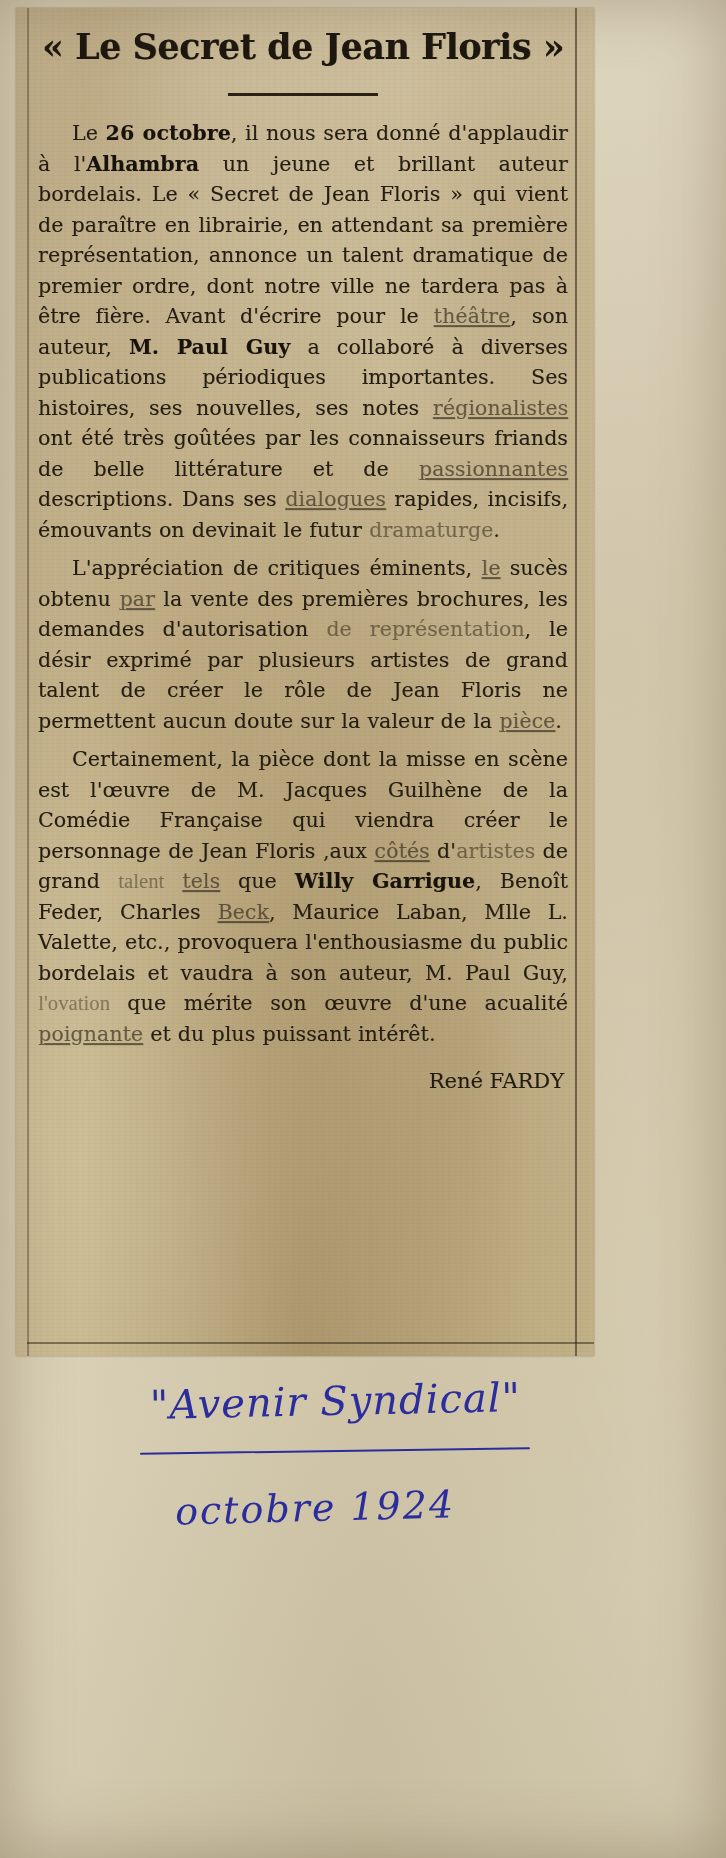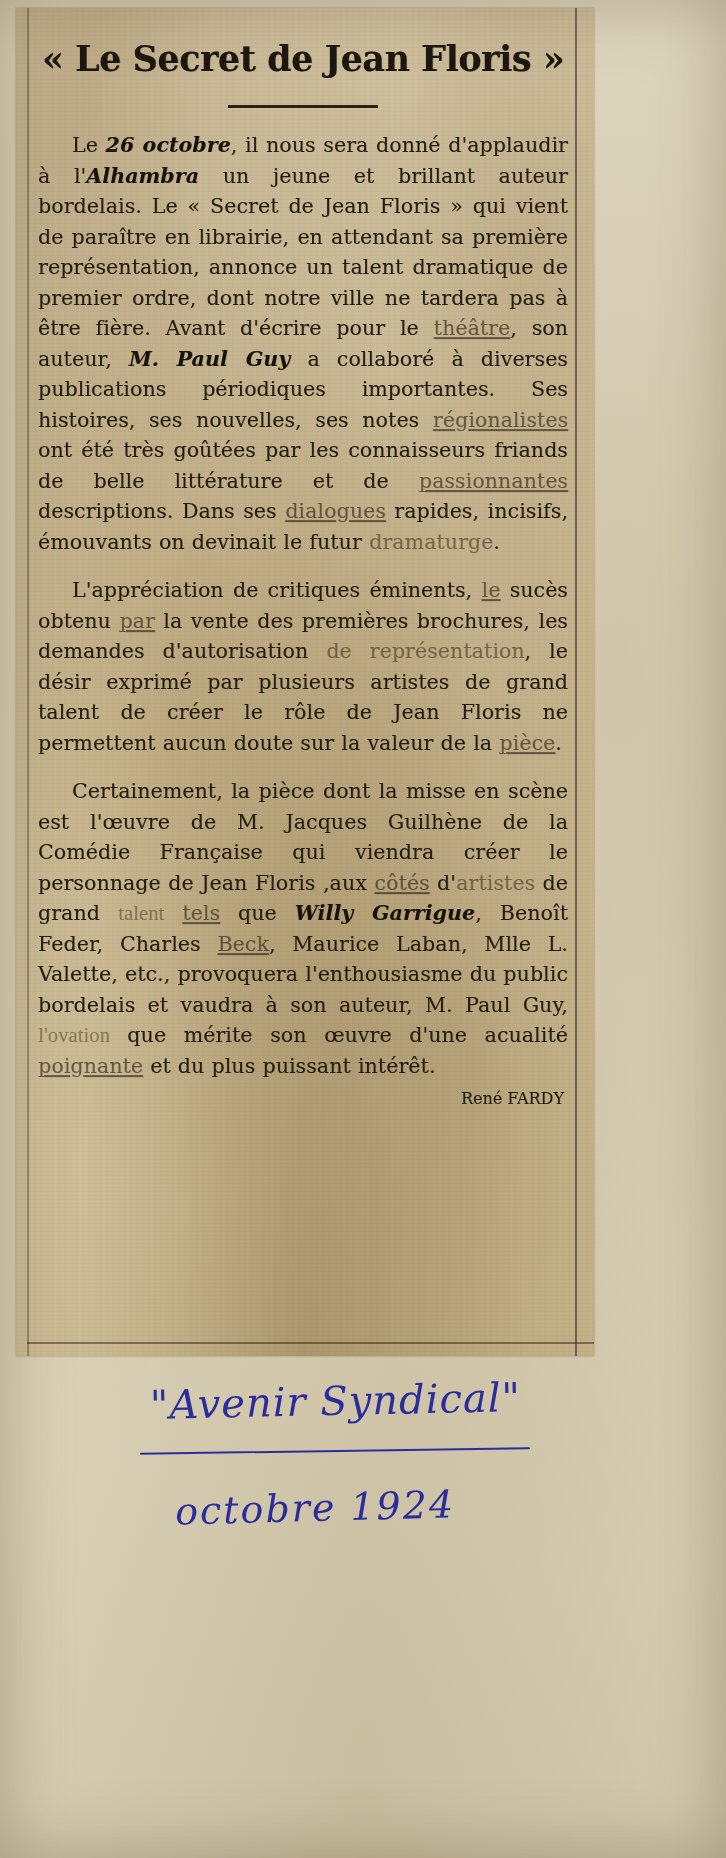--- a/index.html
+++ b/index.html
@@ -80,21 +80,21 @@
   #clipping .edge-bottom {
     position: absolute;
     left: 11px; right: 0; bottom: 12px;
     height: 2px;
     background: rgba(45,35,20,0.5);
   }
 
   .content {
     position: absolute;
     left: 22px;
-    top: 20px;
+    top: 8px;
     width: 530px;
   }
 
   h1.headline {
     margin: 0;
     padding: 10px 0 0 0;
     font-family: "DejaVu Serif", serif;
     font-weight: bold;
     font-size: 35px;
     letter-spacing: -0.5px;
@@ -115,29 +115,29 @@
     text-align: justify;
     text-indent: 34px;
     font-family: "DejaVu Serif", serif;
     font-size: 20.5px;
     line-height: 30.5px;
     color: #241d13;
     letter-spacing: 0.1px;
     word-spacing: 0.5px;
     text-shadow: 0.5px 0.3px 0 rgba(60,45,25,0.35);
   }
-  p.body + p.body { margin-top: 18px; }
-
-  b { font-weight: bold; color: #17120b; font-style: italic; }
+  p.body + p.body { margin-top: 8px; }
+
+  b { font-weight: bold; color: #17120b; }
 
   .signature {
-    margin-top: 8px;
+    margin-top: 20px;
     text-align: right;
     font-family: "DejaVu Serif", serif;
-    font-size: 16px;
+    font-size: 21px;
     color: #221b11;
     padding-right: 4px;
     text-shadow: 0.5px 0.3px 0 rgba(60,45,25,0.35);
   }
 
   
   .faded   { color: rgba(36,29,19,0.45); text-decoration: underline; }
   .faded2  { color: rgba(36,29,19,0.30); }
   .faded3  { color: rgba(36,29,19,0.18); font-family: Liberation Serif, serif; }
 

